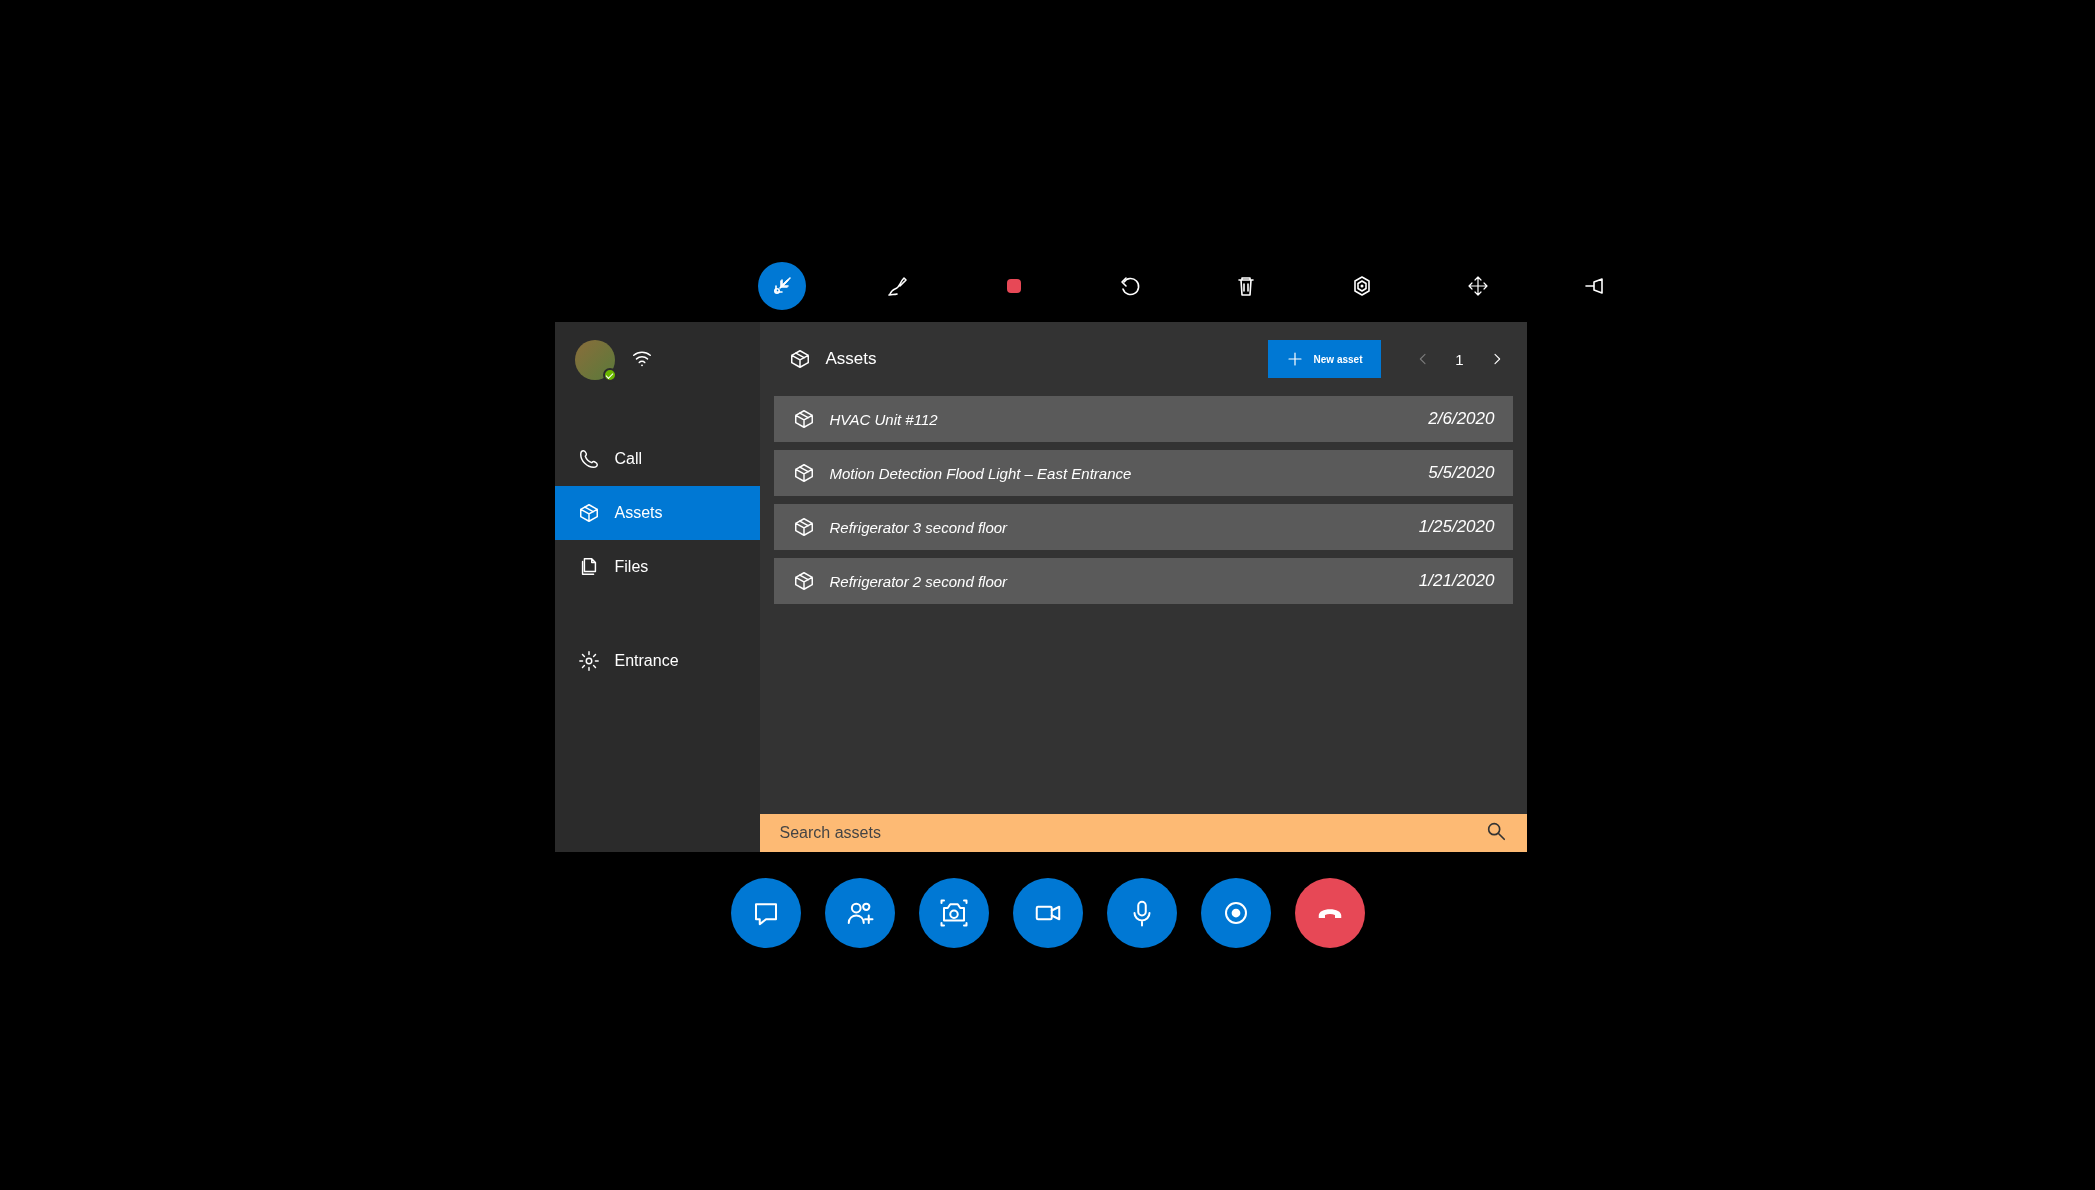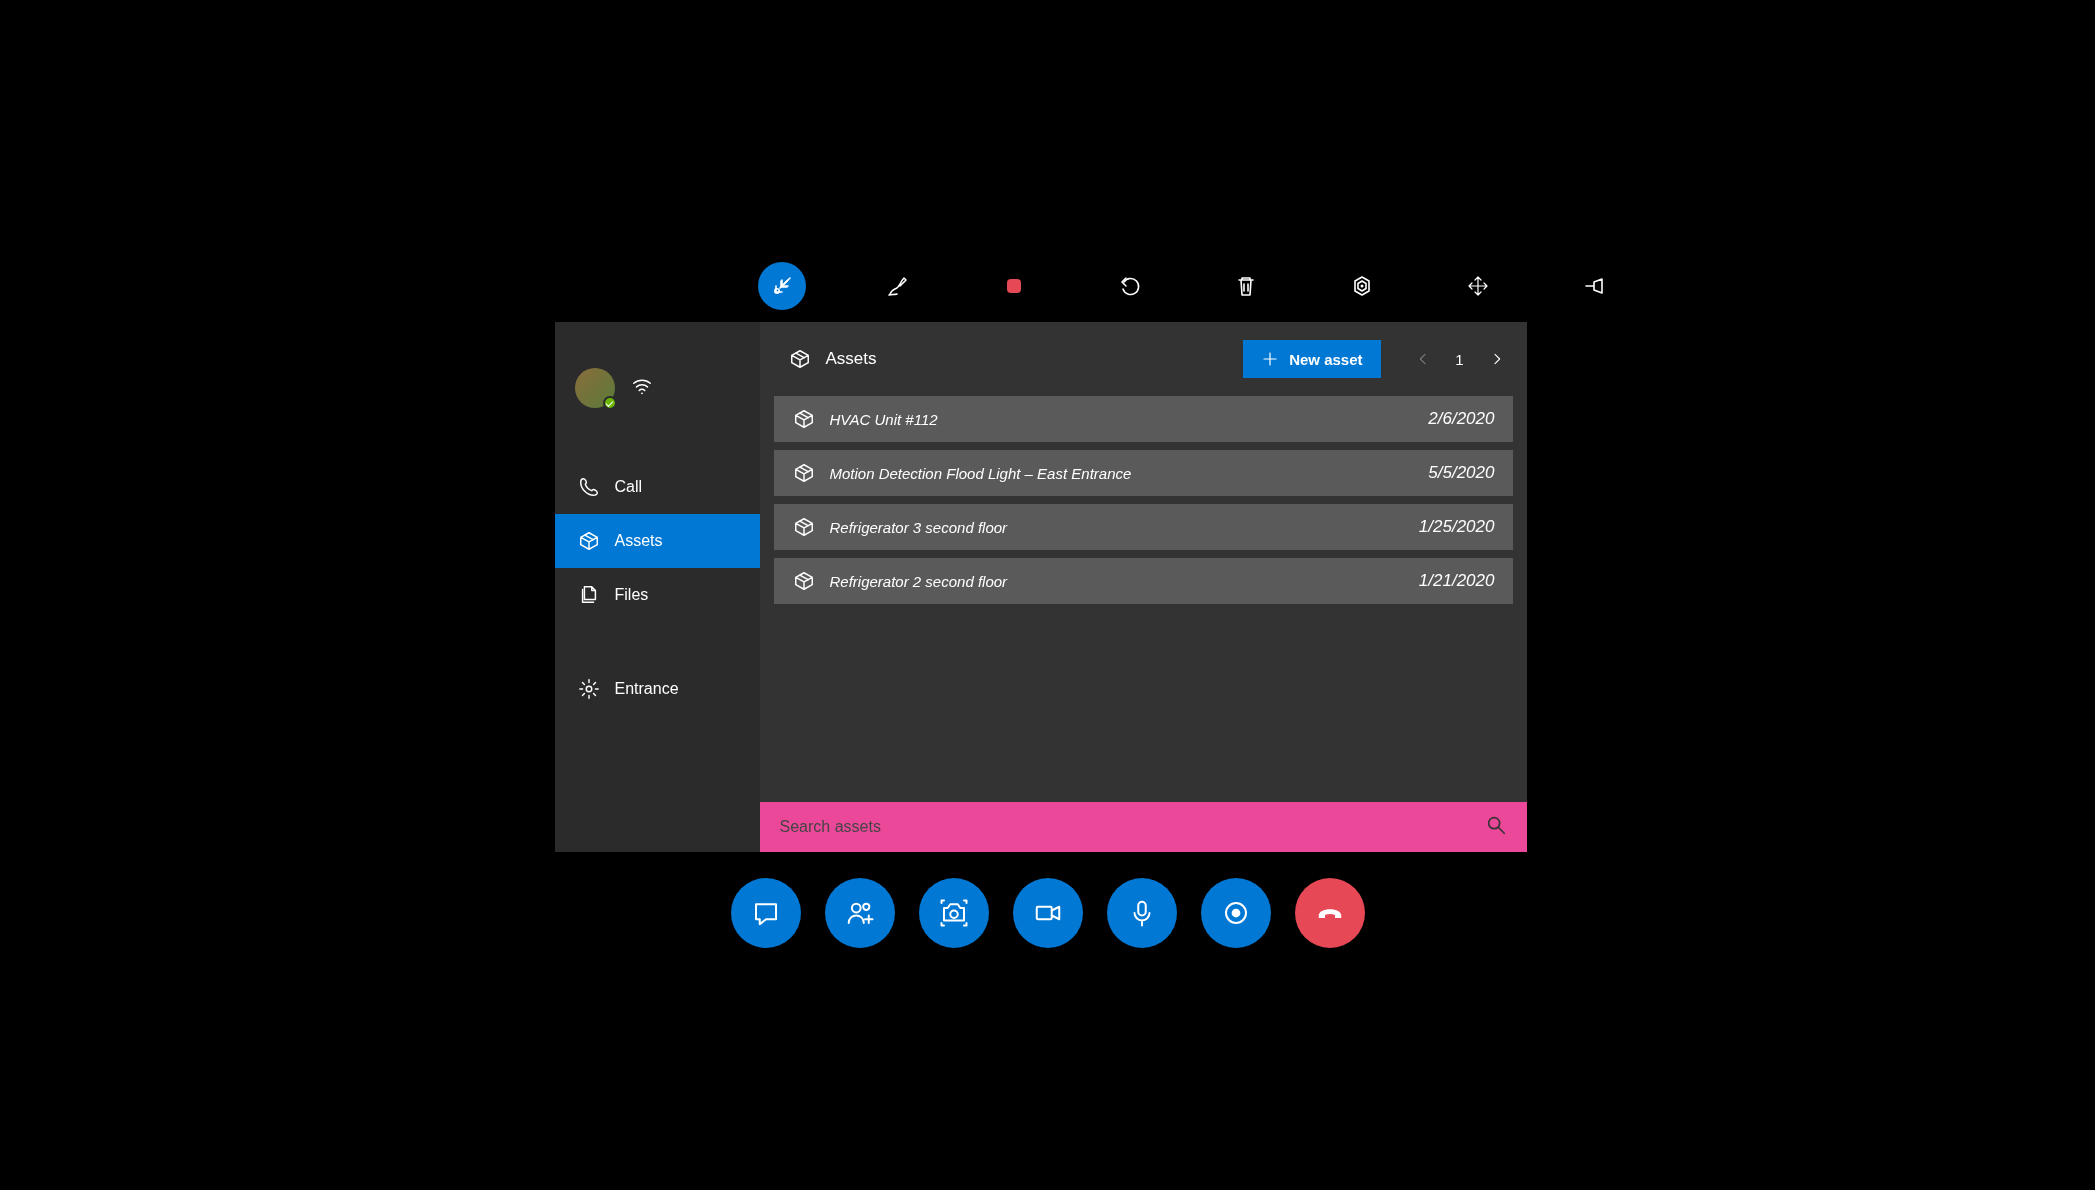--- a/index.html
+++ b/index.html
@@ -34,21 +34,20 @@
     height: 530px;
     background: #2b2b2b;
     display: flex;
     overflow: hidden;
   }
   .sidebar {
     width: 205px;
     background: #2b2b2b;
     display: flex;
     flex-direction: column;
-    margin-top: 28px;
   }
   .profile-row {
     display: flex;
     align-items: center;
     gap: 16px;
     padding: 18px 20px 10px 20px;
   }
   .avatar-wrap { position: relative; width: 40px; height: 40px; }
   .avatar {
     width: 40px; height: 40px; border-radius: 50%;
@@ -87,21 +86,21 @@
     align-items:center;
     padding: 18px 20px 18px 28px;
     gap:14px;
   }
   .content-title { font-size:17px; flex:0 0 auto; }
   .header-spacer { flex:1; }
   .new-asset-btn {
     background:#0078d4;
     display:flex;align-items:center;gap:10px;
     padding:10px 18px;
-    font-size:15px;
+    font-size:10px;
     cursor:pointer;
     font-weight:600;
   }
   .pager { display:flex; align-items:center; gap:18px; margin-left:18px; }
   .pager-arrow { cursor:pointer; opacity:1; display:flex;align-items:center;justify-content:center;width:20px;height:20px; }
   .pager-arrow.disabled { opacity:0.35; cursor:default; }
   .pager-num { font-size:15px; width:18px;text-align:center; }
 
   .asset-list { display:flex; flex-direction:column; gap:8px; padding: 0 14px; }
   .asset-row {
@@ -111,24 +110,24 @@
     padding: 12px 18px;
     gap:14px;
     cursor:pointer;
     font-style:italic;
   }
   .asset-name { flex:1; font-size:15px; }
   .asset-date { font-size:17px; }
 
   .search-bar {
     margin-top:auto;
-    background:#ec4899;
+    background:#fdba74;
     display:flex;
     align-items:center;
-    padding: 12px 20px;
+    padding: 6px 20px;
   }
   .search-input {
     flex:1;
     background:transparent;
     border:none;
     outline:none;
     color:#333;
     font-size:16px;
   }
   .search-input::placeholder { color:#444; }

